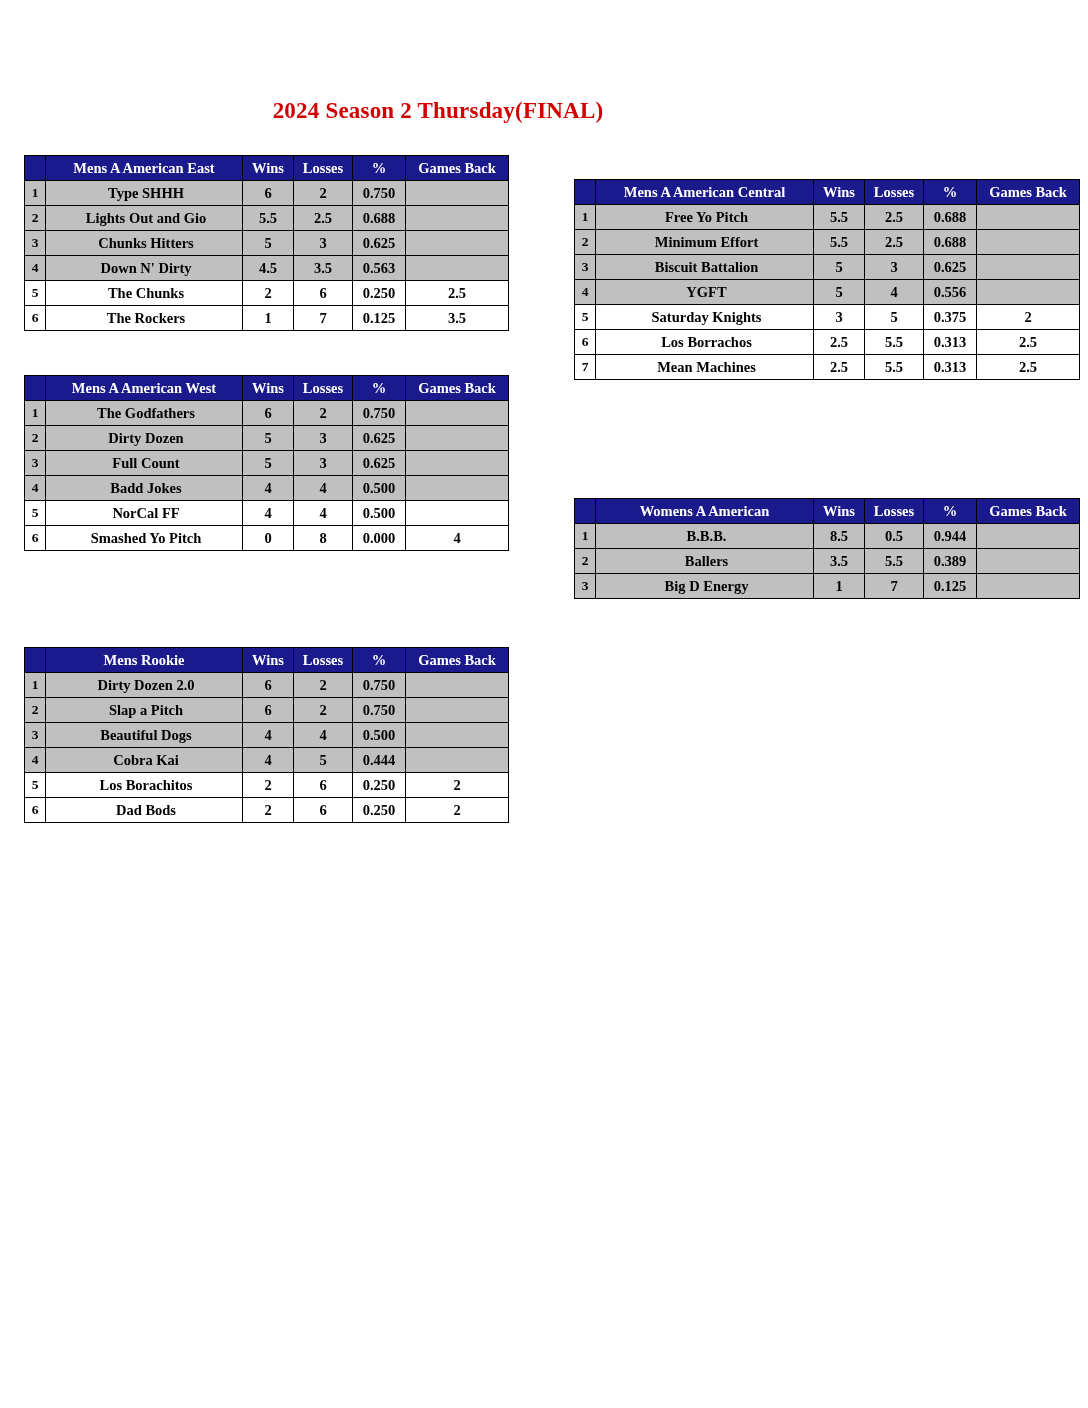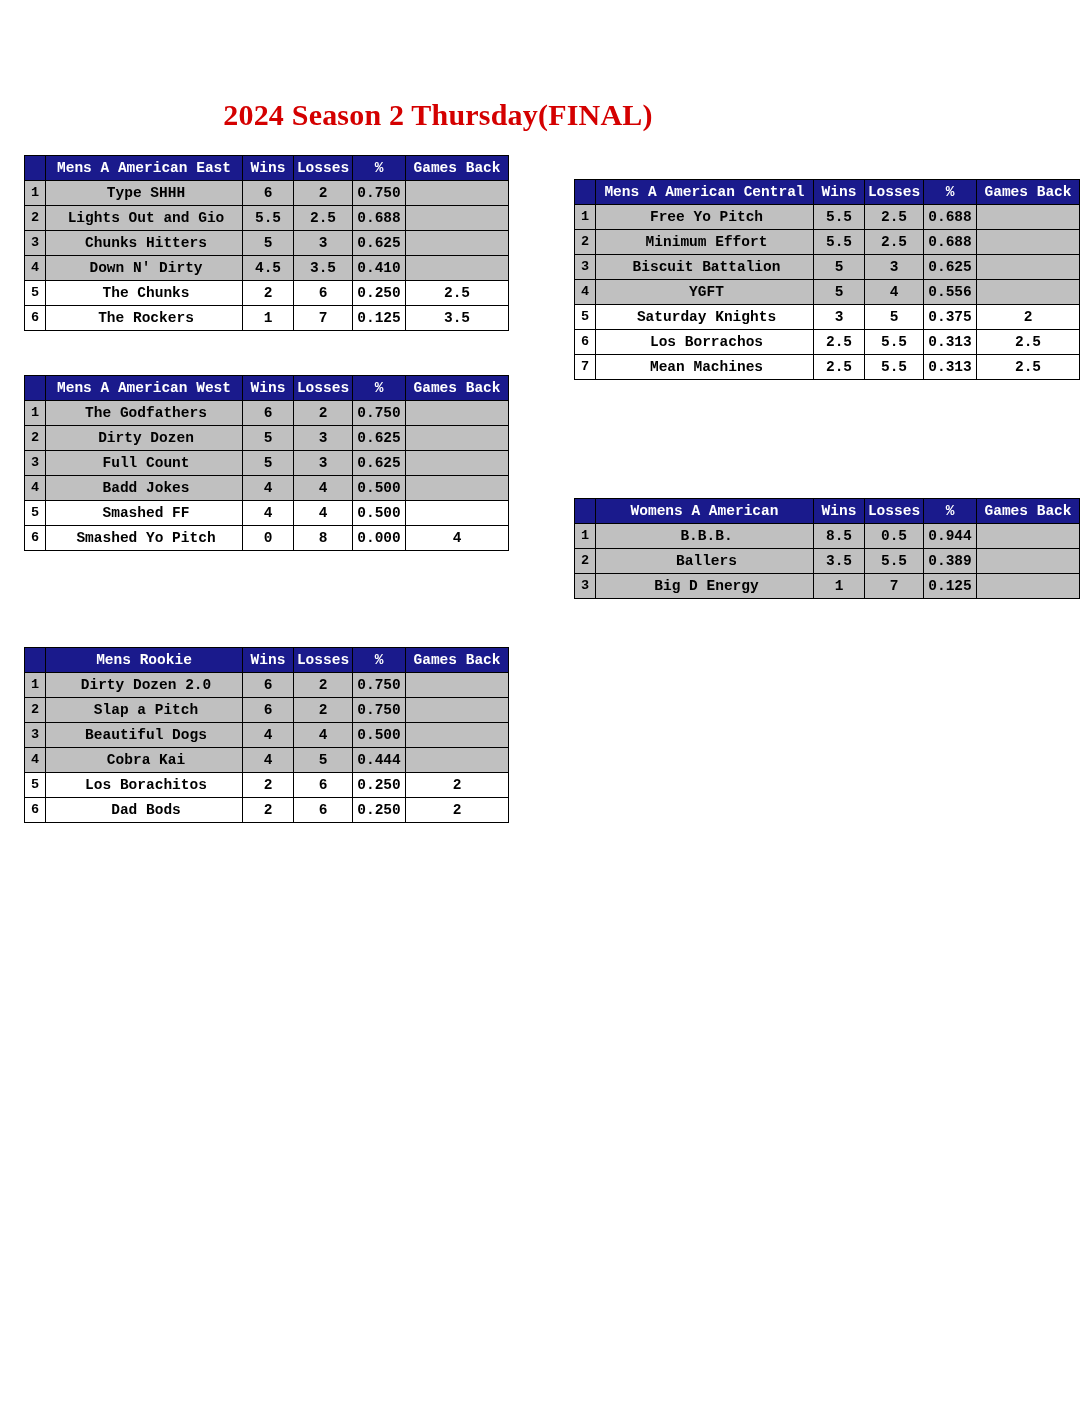--- a/index.html
+++ b/index.html
@@ -15,29 +15,29 @@
     overflow: hidden;
   }
   .page-title {
     position: absolute;
     top: 98px;
     left: 0;
     width: 876px;
     text-align: center;
     color: #d40000;
     font-weight: bold;
-    font-size: 30px;
+    font-size: 23px;
     font-family: "Liberation Serif", serif;
     letter-spacing: 0.2px;
   }
   .standings-table {
     position: absolute;
     border-collapse: collapse;
     font-size: 14.5px;
-    font-family: Liberation Mono, monospace;
+    font-family: Liberation Serif, serif;
     font-weight: bold;
     table-layout: fixed;
   }
   .standings-table td, .standings-table th {
     border: 1px solid #000000;
     padding: 0;
     height: 24px;
     line-height: 24px;
     font-weight: bold;
     white-space: nowrap;
@@ -136,21 +136,21 @@
         <td class="col-num c-w">5</td>
         <td class="col-num c-l">3</td>
         <td class="col-num c-p">0.625</td>
         <td class="col-num c-g"></td>
       </tr>
       <tr>
         <td class="col-rank">4</td>
         <td class="col-team c-team">Down N' Dirty</td>
         <td class="col-num c-w">4.5</td>
         <td class="col-num c-l">3.5</td>
-        <td class="col-num c-p">0.410</td>
+        <td class="col-num c-p">0.563</td>
         <td class="col-num c-g"></td>
       </tr>
       <tr class="row-white">
         <td class="col-rank">5</td>
         <td class="col-team c-team">The Chunks</td>
         <td class="col-num c-w">2</td>
         <td class="col-num c-l">6</td>
         <td class="col-num c-p">0.250</td>
         <td class="col-num c-g">2.5</td>
       </tr>
@@ -203,21 +203,21 @@
       <tr>
         <td class="col-rank">4</td>
         <td class="col-team c-team">Badd Jokes</td>
         <td class="col-num c-w">4</td>
         <td class="col-num c-l">4</td>
         <td class="col-num c-p">0.500</td>
         <td class="col-num c-g"></td>
       </tr>
       <tr class="row-white">
         <td class="col-rank">5</td>
-        <td class="col-team c-team">Smashed FF</td>
+        <td class="col-team c-team">NorCal FF</td>
         <td class="col-num c-w">4</td>
         <td class="col-num c-l">4</td>
         <td class="col-num c-p">0.500</td>
         <td class="col-num c-g"></td>
       </tr>
       <tr class="row-white">
         <td class="col-rank">6</td>
         <td class="col-team c-team">Smashed Yo Pitch</td>
         <td class="col-num c-w">0</td>
         <td class="col-num c-l">8</td>

